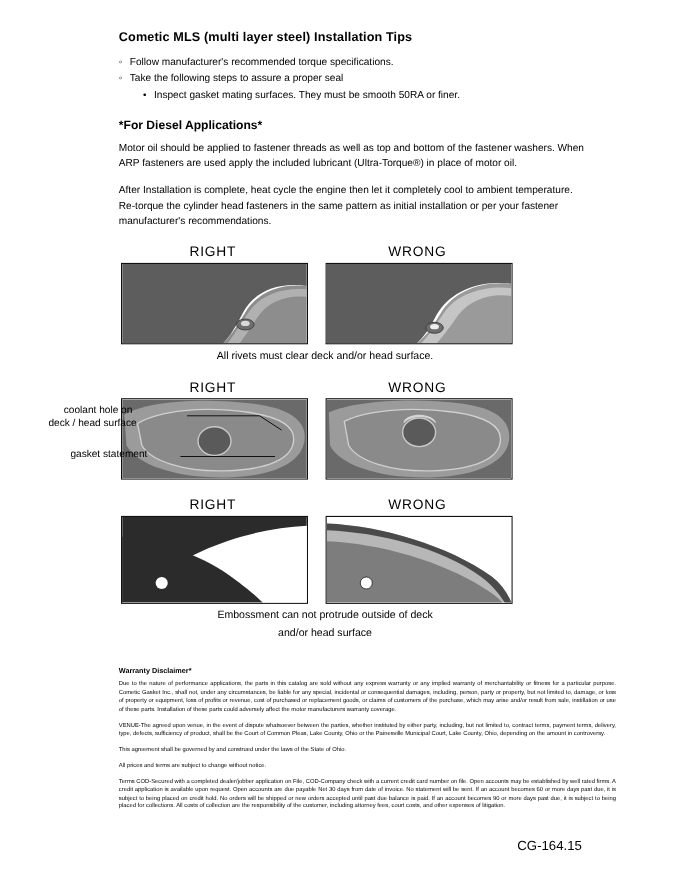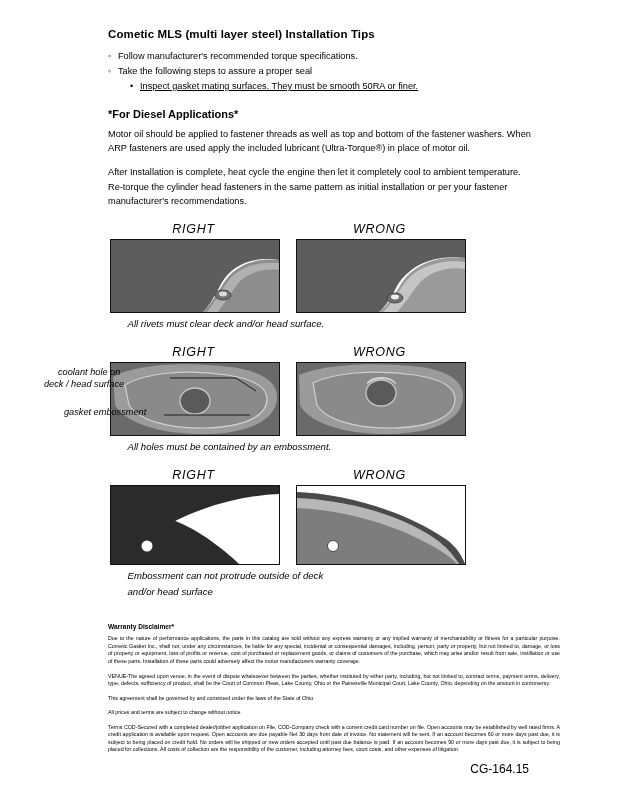--- a/index.html
+++ b/index.html
@@ -47,21 +47,20 @@
     font-size: 9px;
   }
   ul.sub {
     list-style: none;
     margin: 0 0 0 12px;
     padding: 0;
   }
   ul.sub > li {
     position: relative;
     padding-left: 10px;
-    text-decoration: underline;
   }
   ul.sub > li::before {
     content: "\2022";
     position: absolute;
     left: 0;
     top: 0;
     font-size: 9px;
   }
   h2.subtitle {
     font-size: 11px;
@@ -76,21 +75,20 @@
   }
   p.note {
     font-size: 9.2px;
     margin: 0 0 0 68px;
   }
 
   
   .figs {
     margin-top: 14px;
     position: relative;
-    font-style: italic;
   }
   .fig-row {
     display: flex;
     justify-content: center;
     gap: 18px;
   }
   .fig-col {
     width: 168px;
   }
   .fig-label {
@@ -106,21 +104,21 @@
     overflow: hidden;
     position: relative;
     background: #ffffff;
   }
   .fig-box.tall {
     height: 78px;
   }
   .fig-caption {
     font-size: 9.6px;
     margin: 5px 0 0 16px;
-    text-align: left;
+    text-align: center;
     padding-left: 2px;
   }
   .caption-wrap {
     width: 354px;
     margin: 0 auto;
   }
   .row-gap { height: 16px; }
 
   
   .callouts {
@@ -243,32 +241,29 @@
               <ellipse cx="84" cy="30" rx="15" ry="13" fill="#5a5a5a" stroke="#c8c8c8" stroke-width="1.3"></ellipse>
               <path d="M70,22 C76,14 94,14 99,22 L99,20 C94,12 74,12 70,20 Z" fill="#d5d5d5"></path>
             </svg>
           </div>
         </div>
       </div>
 
       <div class="callouts">
         <div class="callout-text" style="left:18px; top:22px;">coolant hole on</div>
         <div class="callout-text" style="left:4px; top:34px;">deck / head surface</div>
-        <div class="callout-text" style="left:24px; top:62px;">gasket embossment</div>
+        <div class="callout-text" style="left:24px; top:62px;">gasket statement</div>
         <svg width="538" height="110" style="position:absolute; left:0; top:0;">
           <line x1="130" y1="33" x2="196" y2="33" stroke="#000" stroke-width="0.8"></line>
           <line x1="196" y1="33" x2="216" y2="46" stroke="#000" stroke-width="0.8"></line>
           <line x1="124" y1="70" x2="210" y2="70" stroke="#000" stroke-width="0.8"></line>
         </svg>
       </div>
     </div>
 
-    <div class="caption-wrap">
-      <div class="fig-caption">All holes must be contained by an embossment.</div>
-    </div>
 
     <div class="row-gap"></div>
 
     <div class="fig-row">
       <div class="fig-col">
         <div class="fig-label">RIGHT</div>
         <div class="fig-box tall">
           <svg width="168" height="78" viewBox="0 0 168 78">
             <rect x="0" y="0" width="168" height="78" fill="#ffffff"></rect>
             <path d="M0,0 H168 V8 C120,10 66,28 30,56 C20,64 10,72 0,78 Z" fill="#2b2b2b"></path>

